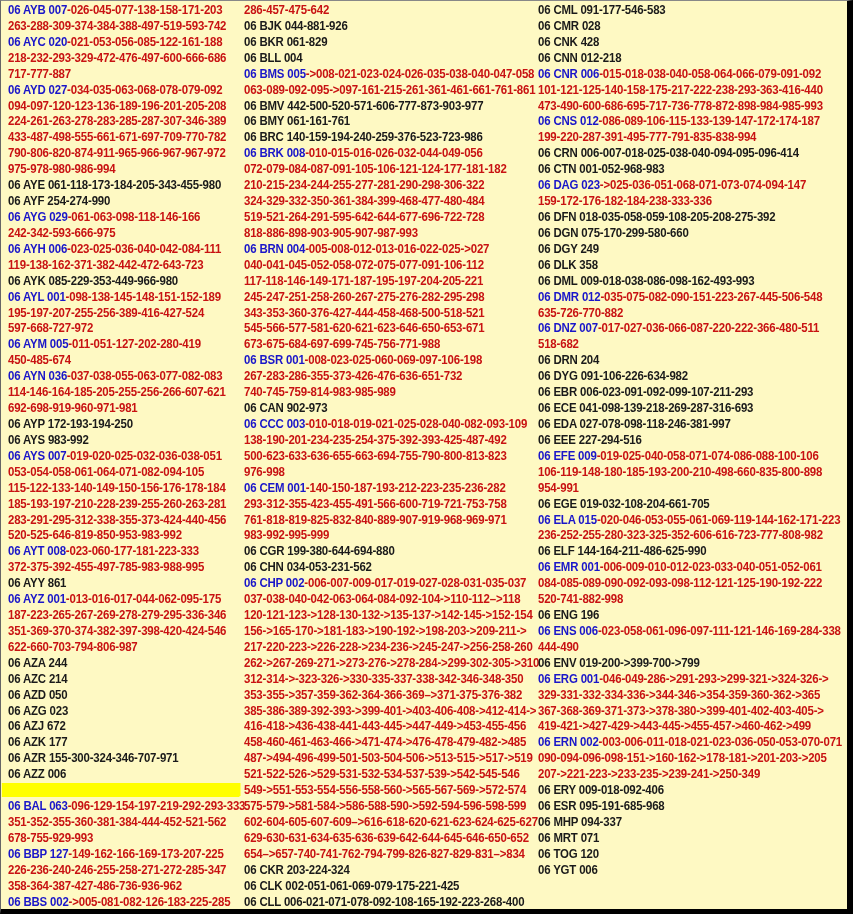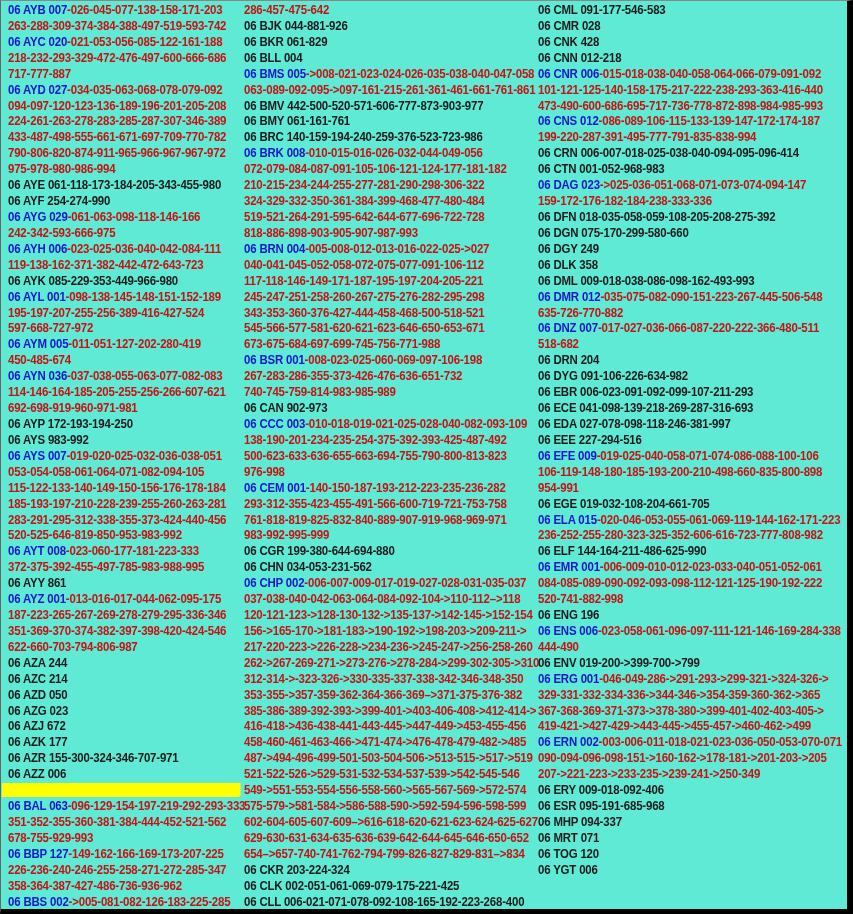--- a/index.html
+++ b/index.html
@@ -1,19 +1,19 @@
 <!DOCTYPE html>
 <html style="--blue: #1a16c9; --red: #c81212; --black: #1a1a1a; --yellow: #ffff00;"><head>
 <meta charset="utf-8">
 <style>
   html,body{margin:0;padding:0;background:#e8e8e8;}
   .page{
     position:relative;
     width:853px;height:914px;
-    background:#5eead4;
+    background:#fef9c3;
     box-sizing:border-box;
     border-left:1px solid #666;
     border-top:1px solid #888;
     border-right:6px solid #000;
     border-bottom:5px solid #000;
     overflow:hidden;
     font-family:"Liberation Sans", sans-serif;
     font-weight:bold;
   }
   .col{

